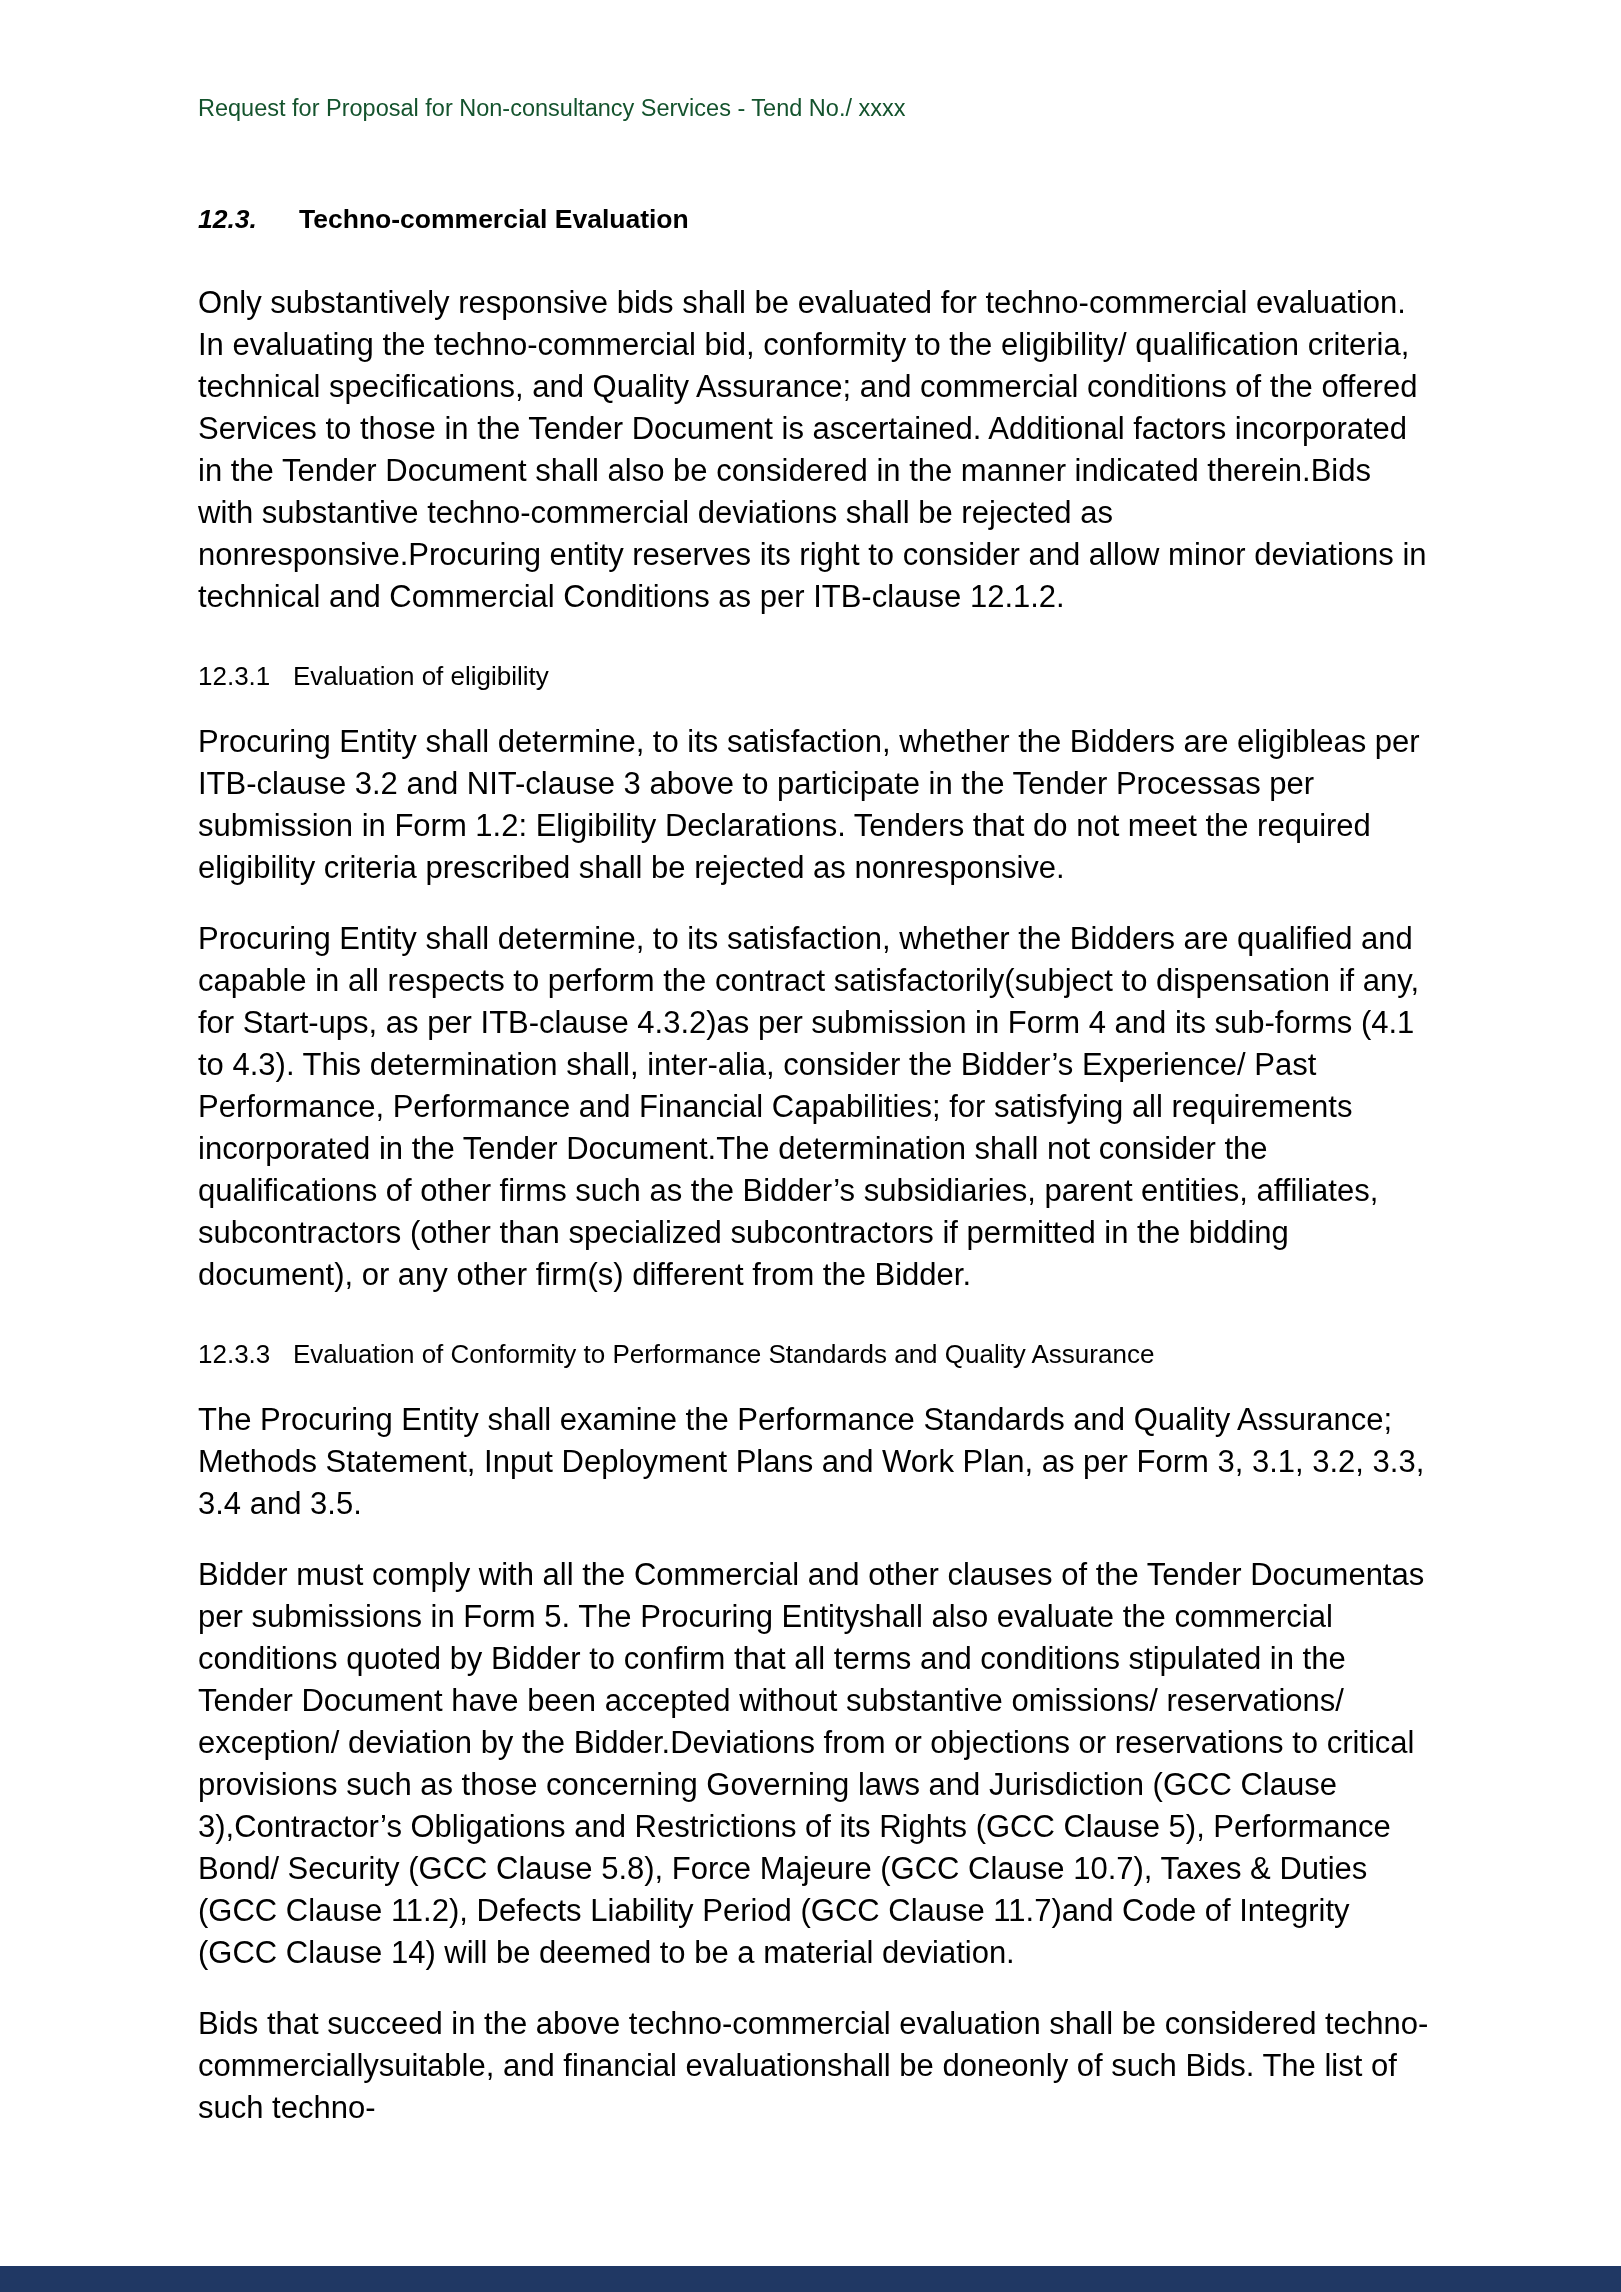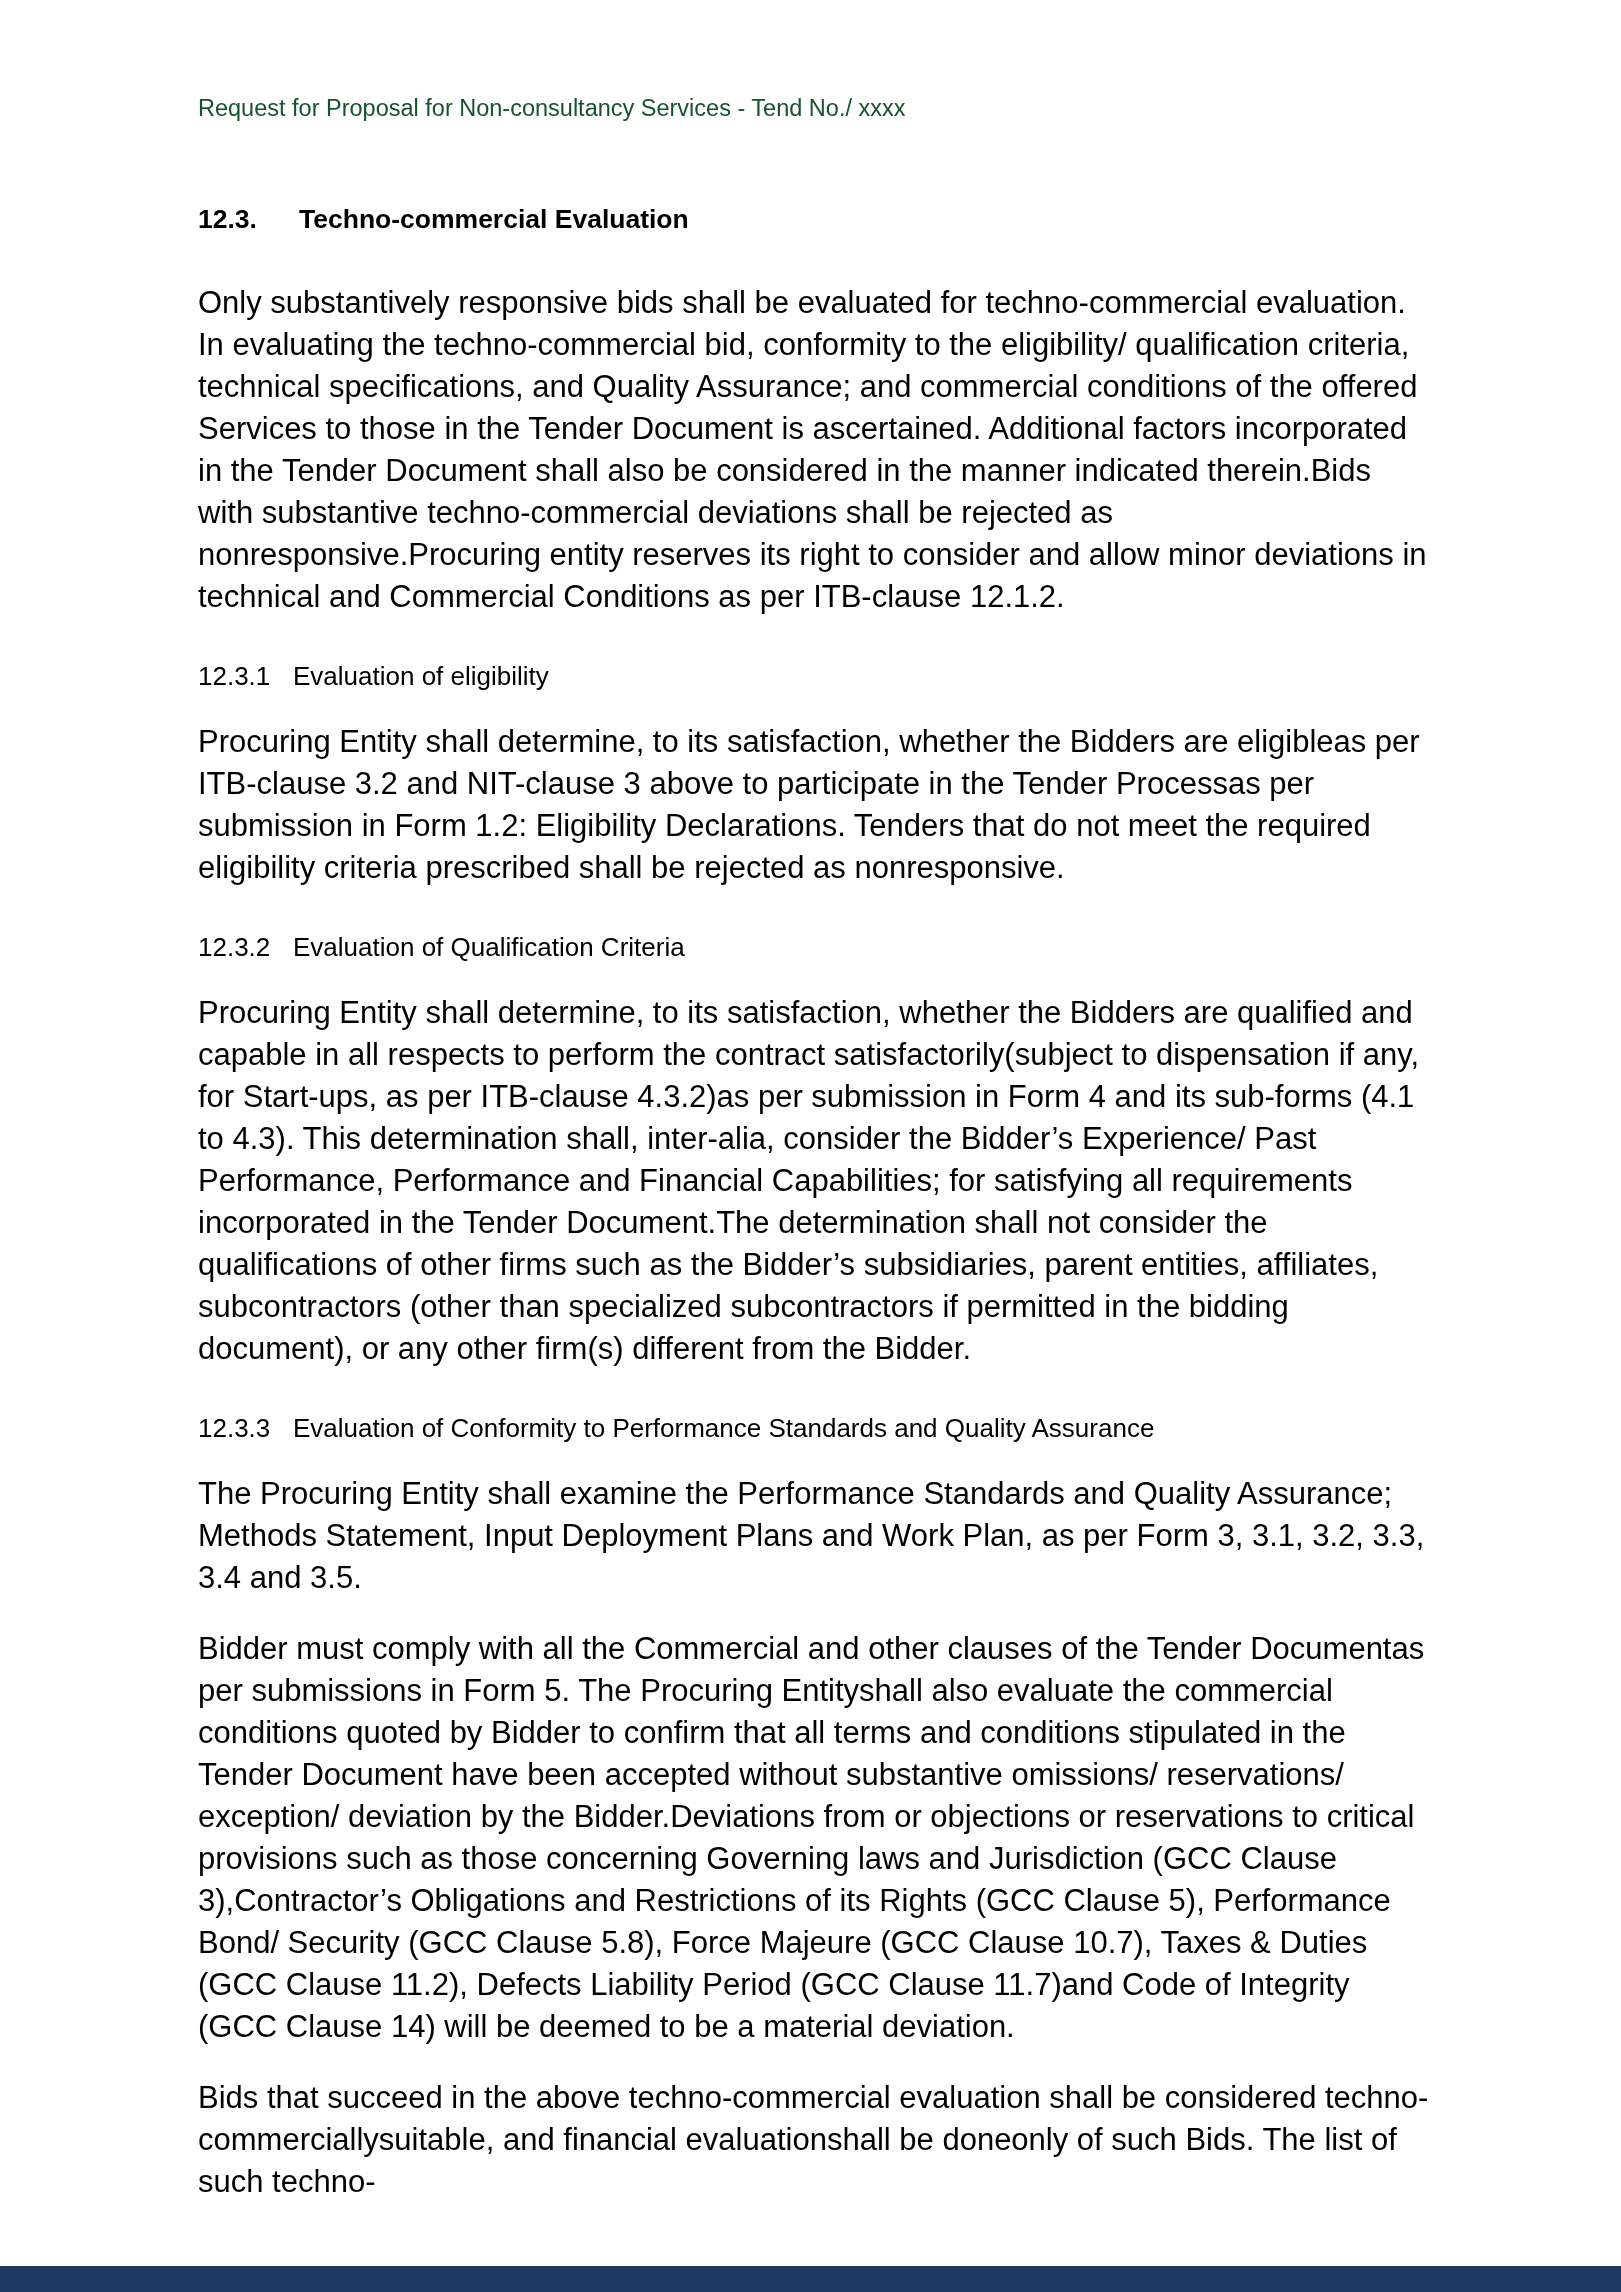--- a/index.html
+++ b/index.html
@@ -31,20 +31,21 @@
   }
   h1.section-heading {
     font-size: 26.5px;
     font-weight: 700;
     margin: 0 0 47px 0;
     color: #000000;
   }
   h1.section-heading .hnum {
     display: inline-block;
     min-width: 101px;
+    font-style: italic;
   }
   h2.sub-heading {
     font-size: 26px;
     font-weight: 400;
     margin: 43px 0 29px 0;
     color: #000000;
   }
   h2.sub-heading .hnum {
     display: inline-block;
     min-width: 95px;
@@ -90,23 +91,20 @@
       <span class="hnum">12.3.</span><span>Techno-commercial Evaluation</span>
     </h1>
 
     <p class="body-text">Only substantively responsive bids shall be evaluated for techno-commercial evaluation. In evaluating the techno-commercial bid, conformity to the eligibility/ qualification criteria, technical specifications, and Quality Assurance; and commercial conditions of the offered Services to those in the Tender Document is ascertained. Additional factors incorporated in the Tender Document shall also be considered in the manner indicated therein.Bids with substantive techno-commercial deviations shall be rejected as nonresponsive.Procuring entity reserves its right to consider and allow minor deviations in technical and Commercial Conditions as per ITB-clause 12.1.2.</p>
 
     <h2 class="sub-heading">
       <span class="hnum">12.3.1</span><span>Evaluation of eligibility</span>
     </h2>
     <p class="body-text">Procuring Entity shall determine, to its satisfaction, whether the Bidders are eligibleas per ITB-clause 3.2 and NIT-clause 3 above to participate in the Tender Processas per submission in Form 1.2: Eligibility Declarations. Tenders that do not meet the required eligibility criteria prescribed shall be rejected as nonresponsive.</p>
 
-    <h2 class="sub-heading">
-      <span class="hnum">12.3.2</span><span>Evaluation of Qualification Criteria</span>
-    </h2>
     <p class="body-text">Procuring Entity shall determine, to its satisfaction, whether the Bidders are qualified and capable in all respects to perform the contract satisfactorily(subject to dispensation if any, for Start-ups, as per ITB-clause 4.3.2)as per submission in Form 4 and its sub-forms (4.1 to 4.3). This determination shall, inter-alia, consider the Bidder’s Experience/ Past Performance, Performance and Financial Capabilities; for satisfying all requirements incorporated in the Tender Document.The determination shall not consider the qualifications of other firms such as the Bidder’s subsidiaries, parent entities, affiliates, subcontractors (other than specialized subcontractors if permitted in the bidding document), or any other firm(s) different from the Bidder.</p>
 
     <h2 class="sub-heading">
       <span class="hnum">12.3.3</span><span>Evaluation of Conformity to Performance Standards and Quality Assurance</span>
     </h2>
     <p class="body-text">The Procuring Entity shall examine the Performance Standards and Quality Assurance; Methods Statement, Input Deployment Plans and Work Plan, as per Form 3, 3.1, 3.2, 3.3, 3.4 and 3.5.</p>
 
     <p class="body-text">Bidder must comply with all the Commercial and other clauses of the Tender Documentas per submissions in Form 5. The Procuring Entityshall also evaluate the commercial conditions quoted by Bidder to confirm that all terms and conditions stipulated in the Tender Document have been accepted without substantive omissions/ reservations/ exception/ deviation by the Bidder.Deviations from or objections or reservations to critical provisions such as those concerning Governing laws and Jurisdiction (GCC Clause 3),Contractor’s Obligations and Restrictions of its Rights (GCC Clause 5), Performance Bond/ Security (GCC Clause 5.8), Force Majeure (GCC Clause 10.7), Taxes &amp; Duties (GCC Clause 11.2), Defects Liability Period (GCC Clause 11.7)and Code of Integrity (GCC Clause 14) will be deemed to be a material deviation.</p>
 
     <p class="body-text">Bids that succeed in the above techno-commercial evaluation shall be considered techno-commerciallysuitable, and financial evaluationshall be doneonly of such Bids. The list of such techno-</p>

